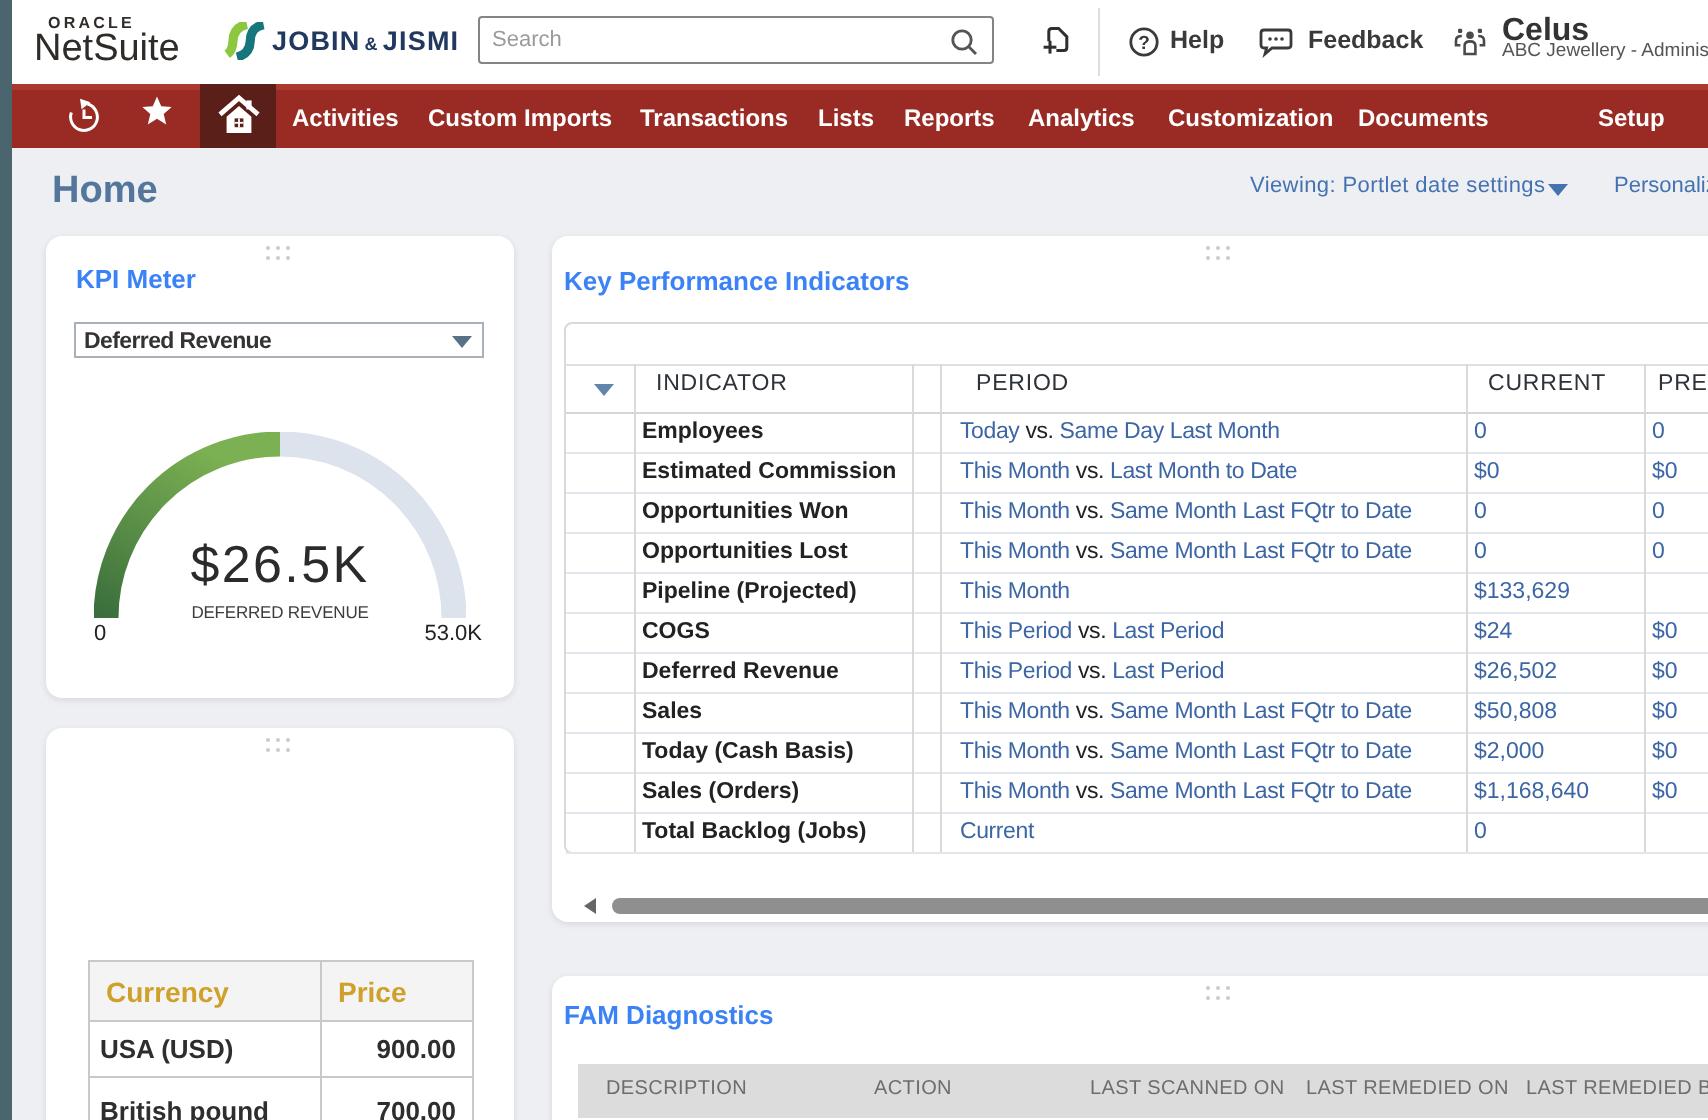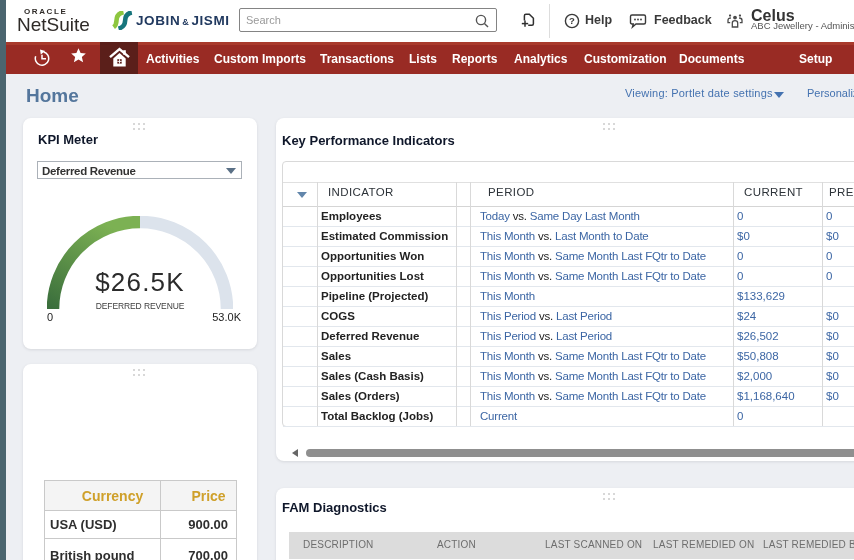--- a/index.html
+++ b/index.html
@@ -21,36 +21,36 @@
 .htxt { position:absolute; top:13px; font-size:12.5px; font-weight:bold; color:#3a3a3a; }
 #celus { left:751px; top:7px; font-size:16px; font-weight:bold; color:#333; }
 #celussub { left:751px; top:20px; font-size:9.5px; color:#555; white-space:nowrap; }
 #divline { left:549px; top:4px; width:1px; height:34px; background:#ddd; }
 
 #hometitle { left:26px; top:85px; font-size:19px; font-weight:bold; color:#54769c; }
 #viewing { left:0; top:87px; width:776px; height:16px; font-size:11px; color:#4472b0; white-space:nowrap; }
 .card { position:absolute; background:#fff; border-radius:8px; box-shadow:0 1px 3px rgba(60,64,70,0.13); }
 .handle { position:absolute; top:5px; width:14px; height:8px; color:#c8c8c8; }
 .handle i { position:absolute; width:2px; height:2px; background:#cbcbcb; border-radius:1px; }
-.ptitle { position:absolute; font-size:13px; font-weight:bold; color:#0f172a; }
+.ptitle { position:absolute; font-size:13px; font-weight:bold; color:#3b82f6; }
 
 #card1 { left:23px; top:118px; width:234px; height:231px; }
 #dropdown { position:absolute; left:14px; top:43px; width:205px; height:18px; border:1px solid #abb1b8; background:#fff; }
 #dropdown b { position:absolute; left:4px; top:2.5px; font-size:11.5px; color:#333; letter-spacing:-0.3px; }
 #dropdown .tri { position:absolute; right:5px; top:6px; width:0; height:0; border-left:5px solid transparent; border-right:5px solid transparent; border-top:6.5px solid #5a7086; }
 #kpival { position:absolute; left:0; top:149px; width:234px; text-align:center; font-size:26px; color:#2b2b2b; letter-spacing:1.2px; }
 #kpilbl { position:absolute; left:0; top:183px; width:234px; text-align:center; font-size:8.5px; color:#3d3d3d; letter-spacing:-0.1px; }
 #g0 { position:absolute; left:24px; top:193px; font-size:11px; color:#222; }
 #g53 { position:absolute; right:16px; top:193px; font-size:11px; color:#222; }
 
 #card2 { left:23px; top:364px; width:234px; height:230px; }
 #goldhead { position:absolute; left:0; top:28px; width:234px; text-align:center; font-size:19.5px; line-height:25px; font-weight:bold; color:#d2a42d; }
 #goldtbl { position:absolute; left:21px; top:116px; width:193px; border-collapse:collapse; }
 #goldtbl th, #goldtbl td { border:1px solid #c9c9c9; }
-#goldtbl th { background:#f4f4f4; height:30px; text-align:center; padding-left:20px; font-size:14px; color:#cfa02a; }
+#goldtbl th { background:#f4f4f4; height:30px; text-align:left; padding-left:8px; font-size:14px; color:#cfa02a; }
 #goldtbl td { height:28px; font-size:13px; font-weight:bold; color:#2e2e2e; padding-left:5px; }
 #goldtbl td.pr { text-align:right; padding-right:8px; }
 
 #card3 { left:276px; top:118px; width:640px; height:343px; }
 #kpibox { position:absolute; left:6px; top:43px; width:640px; height:266px; border:1px solid #d9d9d9; border-radius:4px; background:#fff; }
 #kpitbl { position:absolute; left:0; top:20px; width:640px; }
 .krow { position:absolute; left:0; width:640px; height:20px; border-bottom:1px solid #e2e7ed; }
 .khead { position:absolute; left:0; top:20px; width:640px; height:25px; border-top:1px solid #e0e0e0; border-bottom:1px solid #d5d5d5; }
 .kh { position:absolute; top:3px; font-size:11.5px; color:#2d3339; letter-spacing:0.4px; white-space:nowrap; }
 .kc { position:absolute; top:3px; font-size:11.5px; white-space:nowrap; }
@@ -272,21 +272,21 @@
     <div class="kc kb" style="left:454px">$26,502</div>
     <div class="kc kb" style="left:543px">$0</div>
   </div>
           <div class="krow" style="top:165px">
     <div class="kc kn" style="left:38px">Sales</div>
     <div class="kc" style="left:197px;letter-spacing:-0.2px"><span class="kb">This Month</span> <span class="kv">vs.</span> <span class="kb">Same Month Last FQtr to Date</span></div>
     <div class="kc kb" style="left:454px">$50,808</div>
     <div class="kc kb" style="left:543px">$0</div>
   </div>
           <div class="krow" style="top:185px">
-    <div class="kc kn" style="left:38px">Sales (Cash Basis)</div>
+    <div class="kc kn" style="left:38px">Today (Cash Basis)</div>
     <div class="kc" style="left:197px;letter-spacing:-0.2px"><span class="kb">This Month</span> <span class="kv">vs.</span> <span class="kb">Same Month Last FQtr to Date</span></div>
     <div class="kc kb" style="left:454px">$2,000</div>
     <div class="kc kb" style="left:543px">$0</div>
   </div>
           <div class="krow" style="top:205px">
     <div class="kc kn" style="left:38px">Sales (Orders)</div>
     <div class="kc" style="left:197px;letter-spacing:-0.2px"><span class="kb">This Month</span> <span class="kv">vs.</span> <span class="kb">Same Month Last FQtr to Date</span></div>
     <div class="kc kb" style="left:454px">$1,168,640</div>
     <div class="kc kb" style="left:543px">$0</div>
   </div>

